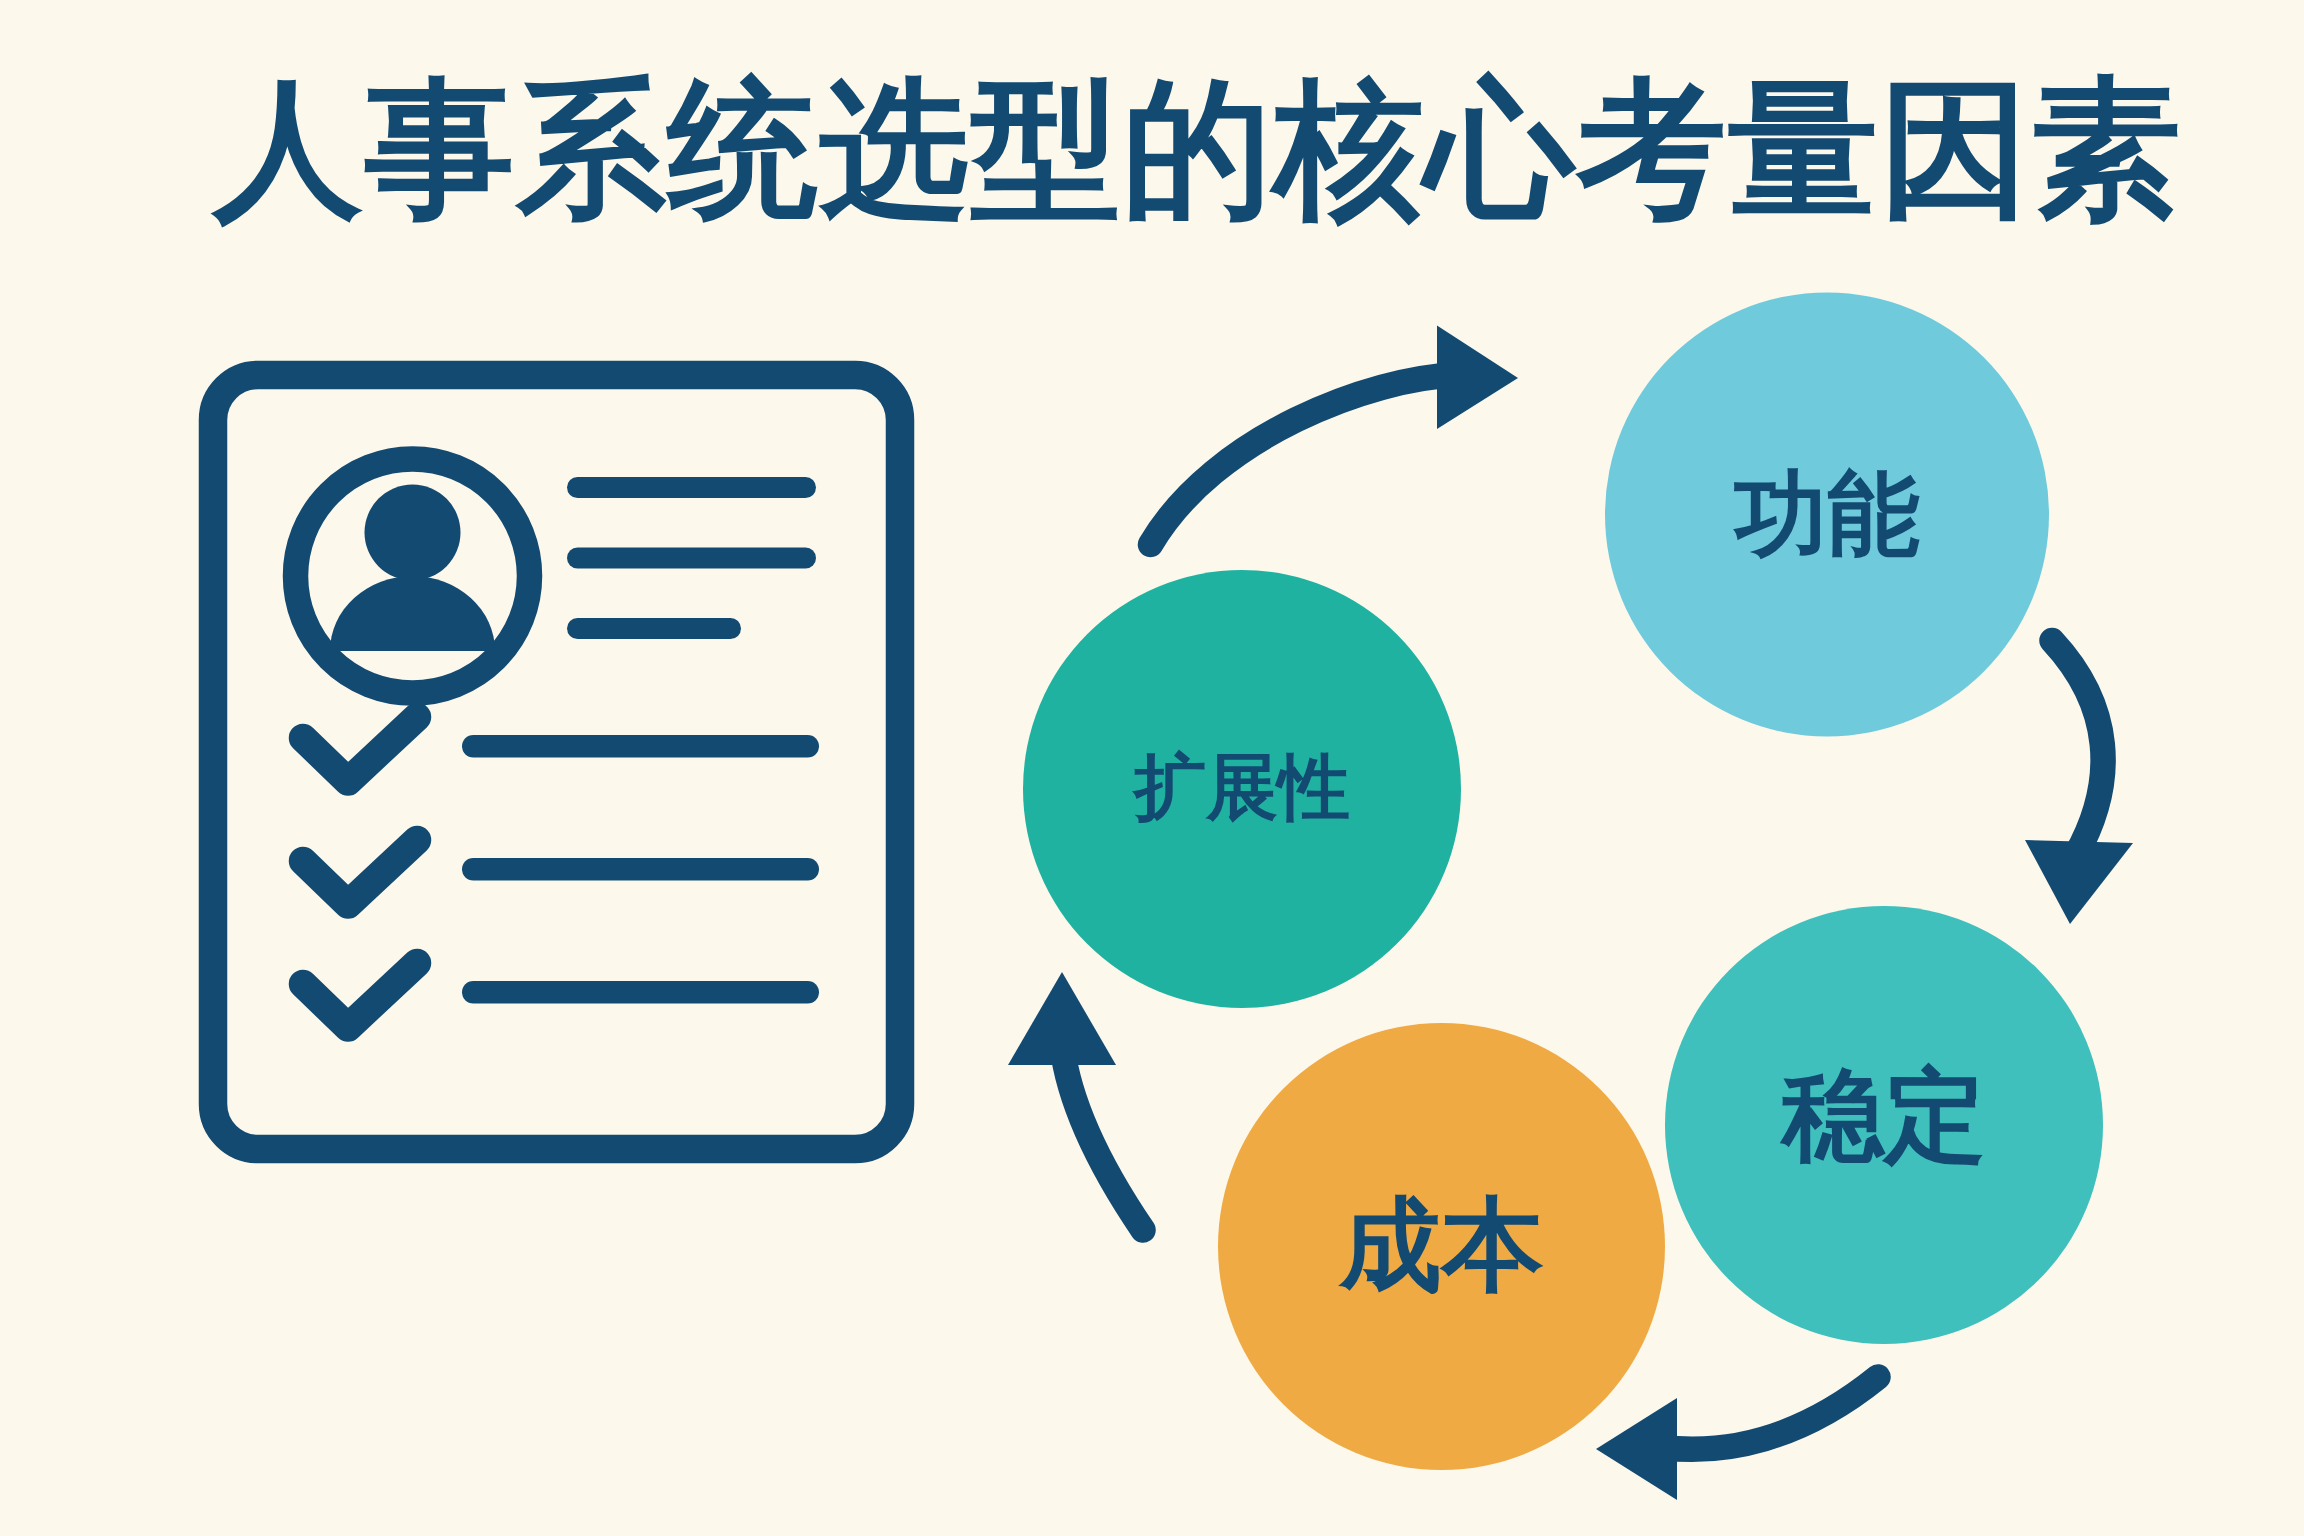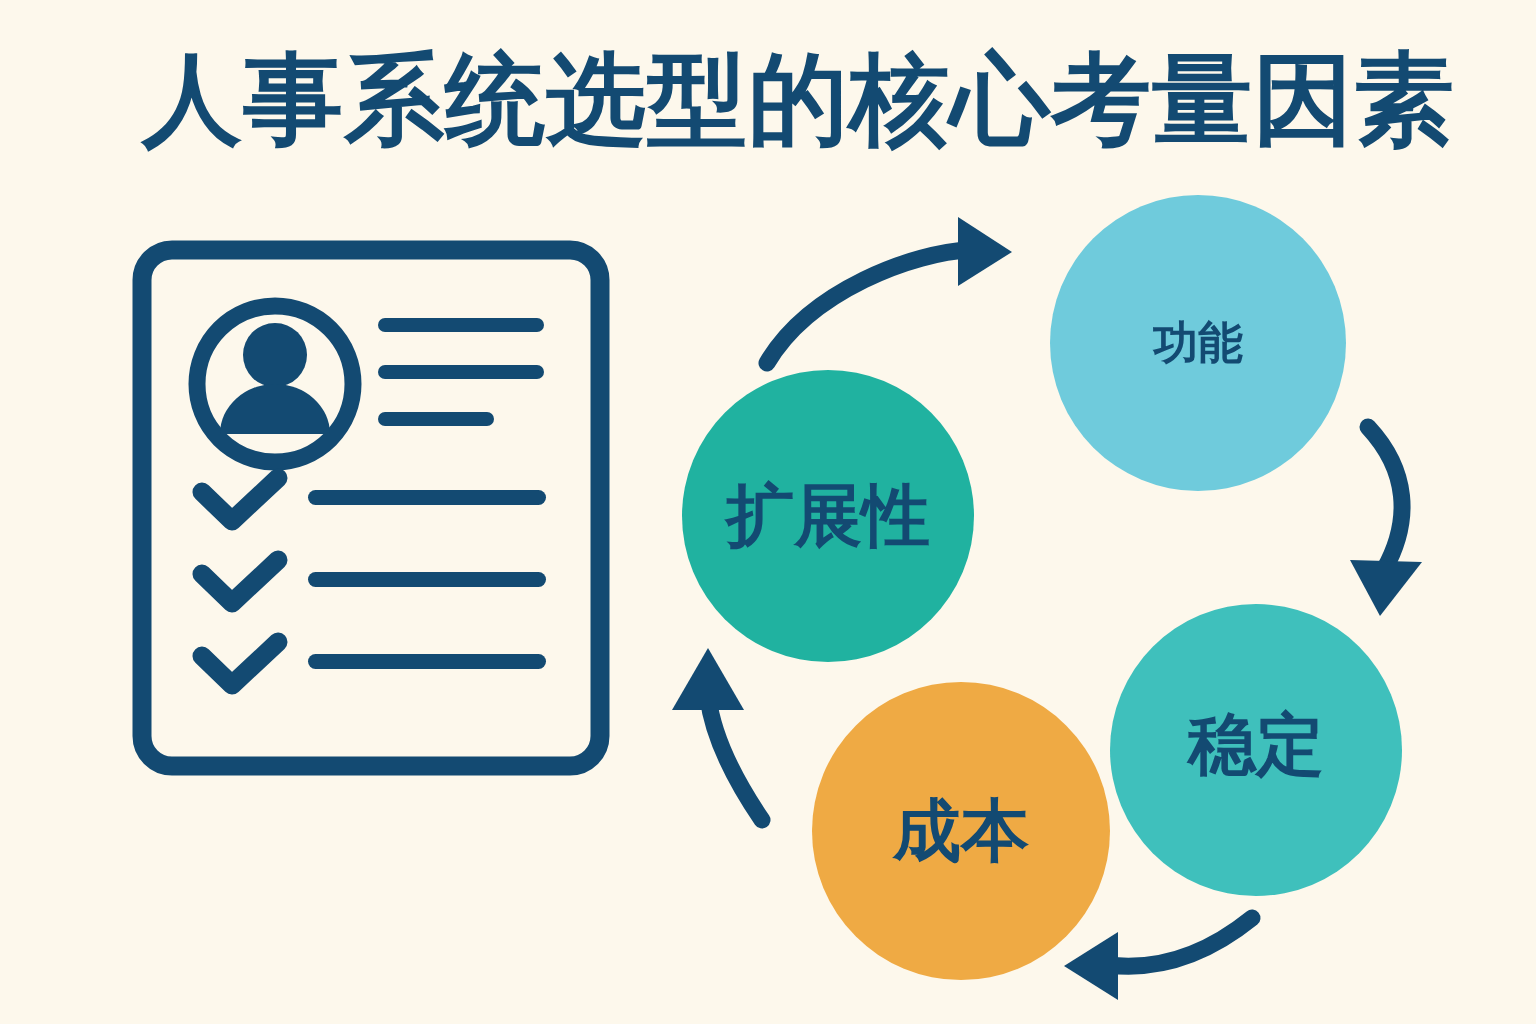--- a/index.html
+++ b/index.html
@@ -77,26 +77,26 @@
     line-height: 1.08;
     z-index: 2;
   }
   .circle-node .node-line {
     display: block;
     white-space: nowrap;
   }
 
   
   #node-function {
-    left: 410px;
+    left: 430px;
     top: 25px;
     width: 296px;
     height: 296px;
     background: #6FCBDC;
-    font-size: 45px;
+    font-size: 62px;
   }
   
   #node-stability {
     left: 470px;
     top: 434px;
     width: 292px;
     height: 292px;
     background: #3FC0BC;
     font-size: 68px;
   }
@@ -105,25 +105,25 @@
     left: 172px;
     top: 512px;
     width: 298px;
     height: 298px;
     background: #EFAA44;
     font-size: 68px;
   }
   
   #node-scalability {
     left: 42px;
-    top: 200px;
+    top: 210px;
     width: 292px;
     height: 292px;
     background: #20B2A0;
-    font-size: 68px;
+    font-size: 48px;
   }
 </style>
 </head>
 <body>
 
 <div id="canvas" style="background: rgb(253, 248, 236);">
 
   <div id="title" style="color: rgb(19, 74, 114);">人事系统选型的核心考量因素</div>
 
   <div id="record-card">

